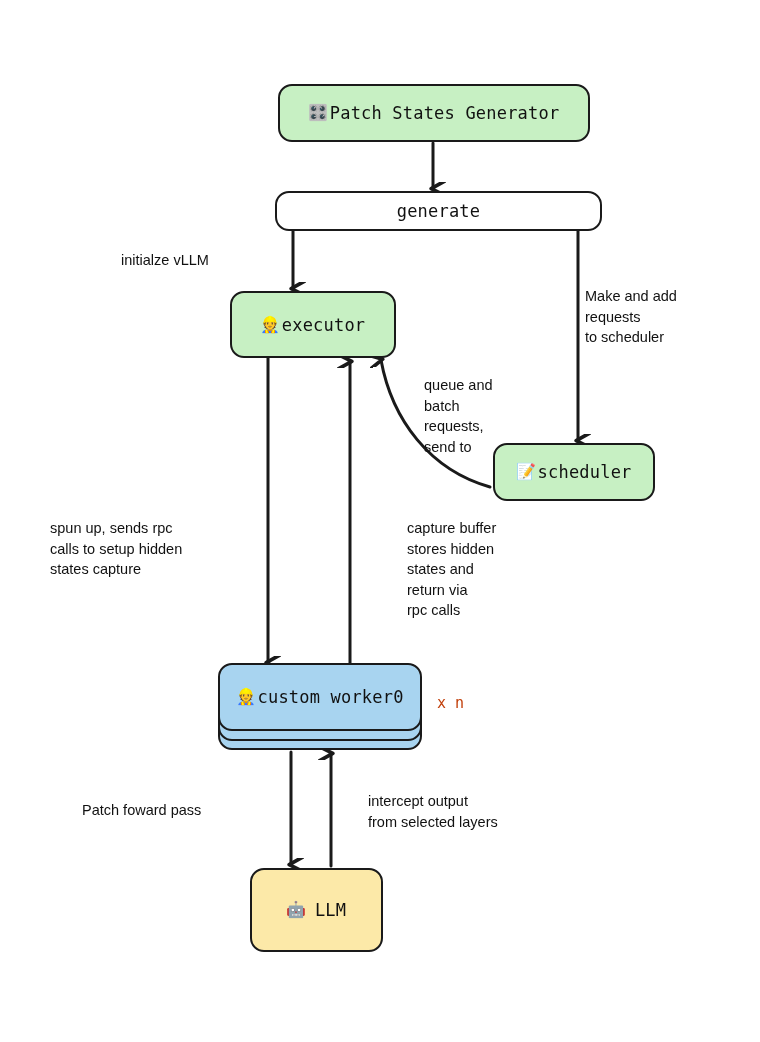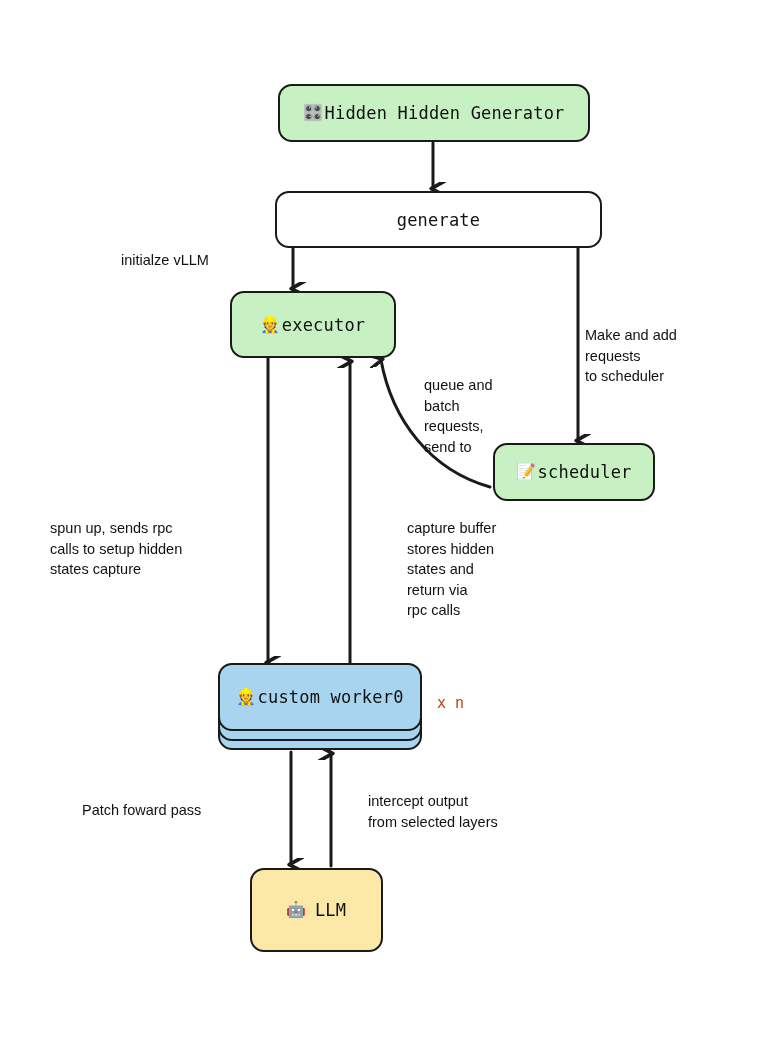--- a/index.html
+++ b/index.html
@@ -56,24 +56,24 @@
       <path d="M 350 740 L 350 362" marker-end="url(#ah)"></path>
 
       <path d="M 291 752 L 291 864" marker-end="url(#ah)"></path>
 
       <path d="M 331 866 L 331 754" marker-end="url(#ah)"></path>
     </g>
   </svg>
 
   <div class="node n-green" style="left:278px;top:84px;width:312px;height:58px;">
     <span class="emoji">🎛️</span>
-    <span class="label">Hidden Hidden Generator</span>
+    <span class="label">Patch States Generator</span>
   </div>
 
-  <div class="node n-white" style="left:275px;top:191px;width:327px;height:57px;">
+  <div class="node n-white" style="left:275px;top:191px;width:327px;height:40px;">
     <span class="label">generate</span>
   </div>
 
   <div class="node n-green" style="left:230px;top:291px;width:166px;height:67px;">
     <span class="emoji">👷</span>
     <span class="label">executor</span>
   </div>
 
   <div class="node n-green" style="left:493px;top:443px;width:162px;height:58px;">
     <span class="emoji">📝</span>
@@ -89,21 +89,21 @@
 
   <div class="mult-label" style="left:437px;top:694px;">x n</div>
 
   <div class="node n-yellow" style="left:250px;top:868px;width:133px;height:84px;">
     <span class="emoji">🤖</span>
     <span class="label" style="margin-left:7px;">LLM</span>
   </div>
 
   <div class="edge-label" style="left:121px;top:250px;">initialze vLLM</div>
 
-  <div class="edge-label" style="left:585px;top:286px;margin-top:39px;">Make and add
+  <div class="edge-label" style="left:585px;top:286px;">Make and add
 requests
 to scheduler</div>
 
   <div class="edge-label" style="left:424px;top:330px;margin-top:45px;">queue and
 batch
 requests,
 send to</div>
 
   <div class="edge-label" style="left:50px;top:518px;">spun up, sends rpc
 calls to setup hidden

